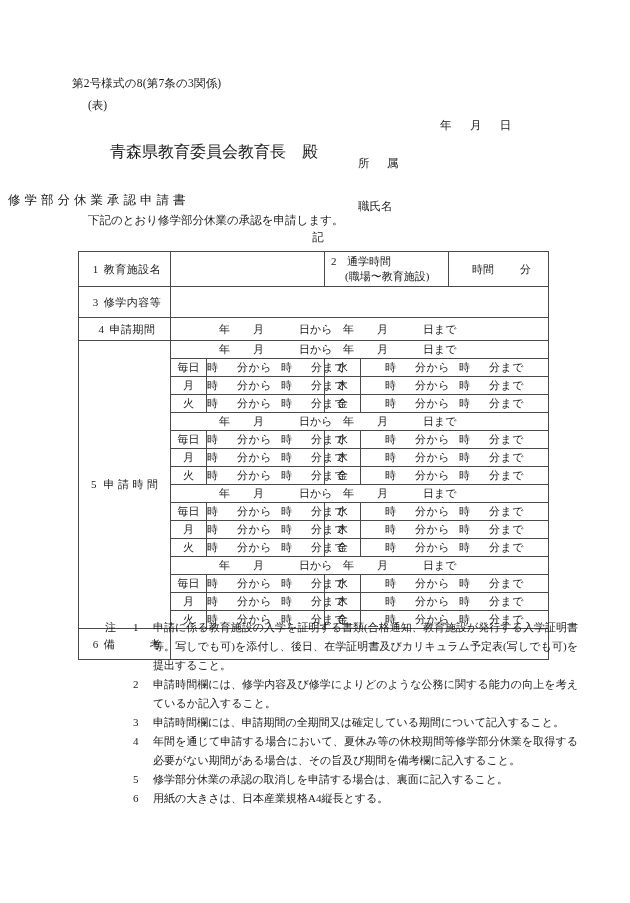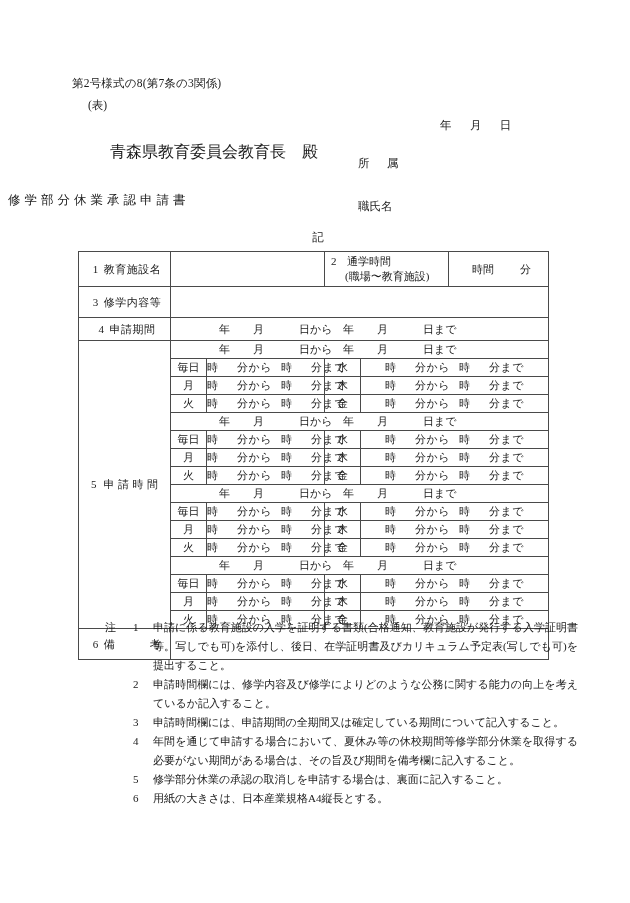--- a/index.html
+++ b/index.html
@@ -188,20 +188,21 @@
     <span class="g">年</span>
     <span class="g">月</span>
     <span>日</span>
   </div>
 
   <div class="addressee">青森県教育委員会教育長　殿</div>
   <div class="affiliation">所　属</div>
   <div class="jobname">職氏名</div>
 
   <div class="doc-title">修学部分休業承認申請書</div>
+  <div class="lead">下記のとおり修学部分休業の承認を申請します。</div>
   <div class="ki">記</div>
 
   <table class="form">
     <colgroup>
       <col style="width:92px">
       <col style="width:36px">
       <col style="width:78px">
       <col style="width:40px">
       <col style="width:36px">
       <col style="width:88px">

